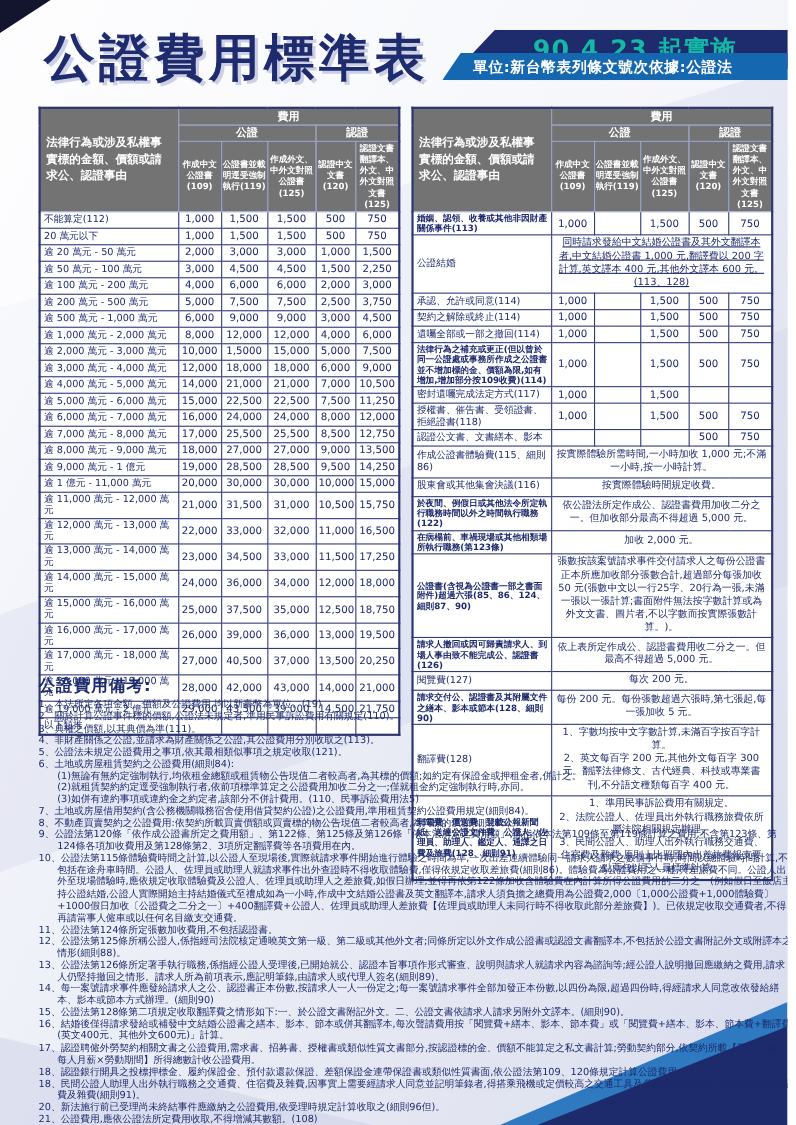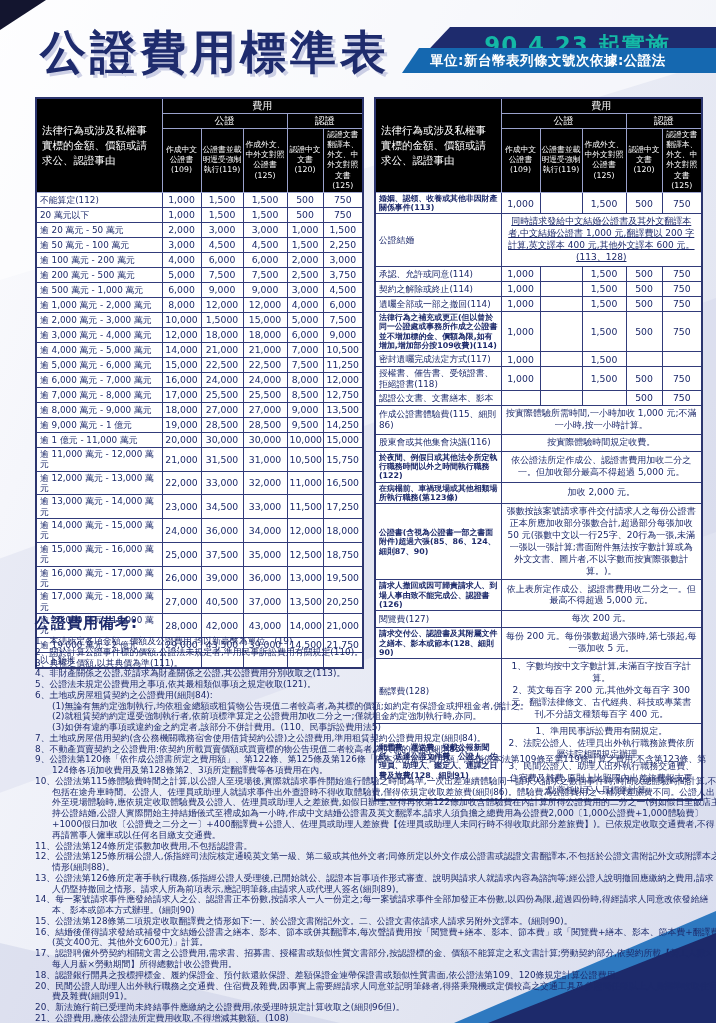--- a/index.html
+++ b/index.html
@@ -19,21 +19,21 @@
          letter-spacing:4px;text-shadow:3px 3px 0 rgba(165,172,210,0.55);white-space:nowrap;}
   .band-navy{position:absolute;z-index:1;top:27px;left:416px;width:308px;height:36px;background:#1e2b6d;
              clip-path:polygon(34px 0,100% 0,100% 100%,0 100%);display:flex;align-items:center;justify-content:center;}
   .band-navy span{color:#14b8a6;font-weight:bold;font-size:23px;letter-spacing:1px;padding-left:14px;}
   .band-blue{position:absolute;z-index:1;top:48px;left:402px;width:322px;height:25px;background:#1568b0;
              clip-path:polygon(17px 0,100% 0,100% 100%,0 100%);display:flex;align-items:center;text-align:center;}
   .band-blue span{color:#fff;font-weight:bold;font-size:13.5px;letter-spacing:0.5px;padding-left:28px;white-space:nowrap;}
   
   .tables{position:absolute;z-index:1;top:97px;left:35px;display:flex;gap:10px;align-items:flex-start;}
   table.fee{border-collapse:collapse;table-layout:fixed;width:327px;background:#fff;border:2px solid #2c356f;}
-  table.fee th{background:#000000;color:#fff;border:1px solid #9aa2cc;font-weight:normal;}
+  table.fee th{background:#737373;color:#fff;border:1px solid #9aa2cc;font-weight:bold;}
   .th-subject{font-size:10.5px;text-align:left;padding:2px 5px;line-height:1.4;}
   .th-fee,.th-group{font-size:10px;height:13px;padding:0;}
   .th-col{font-size:7.8px;line-height:1.3;padding:1px 1px;vertical-align:middle;text-align:center;}
   table.fee td{border:1px solid #313b7a;color:#1d2a6b;vertical-align:middle;}
   td.lbl{font-size:8.8px;text-align:left;padding:1px 3px;line-height:1.18;}
   td.lbl.sm{font-size:7.9px;font-weight:bold;}
   td.num{font-size:9.3px;text-align:center;height:14px;padding:0 2px;}
   td.span-cell{font-size:9px;text-align:center;padding:2px 4px;line-height:1.32;white-space:pre-line;}
   td.span-cell.u{text-decoration:underline;}
   
@@ -468,18 +468,18 @@
         <div class="note">9、公證法第120條「依作成公證書所定之費用額」、第122條、第125條及第126條「依本法所定之費用額」,係指依本法第109條至第119條計算之費用,不含第123條、第124條各項加收費用及第128條第2、3項所定翻譯費等各項費用在內。</div>
         <div class="note">10、公證法第115條體驗費時間之計算,以公證人至現場後,實際就請求事件開始進行體驗之時間為準,一次出差連續體驗同一請求人請求之數個事件時,時間以總體驗時間計算,不包括在途舟車時間。公證人、佐理員或助理人就請求事件出外查證時不得收取體驗費,僅得依規定收取差旅費(細則86)。體驗費為公證費用之一種,與差旅費不同。公證人出外至現場體驗時,應依規定收取體驗費及公證人、佐理員或助理人之差旅費,如假日辦理,並得再依第122條加收含體驗費在內計算所得公證費用的二分之一(例如假日至飯店主持公證結婚,公證人實際開始主持結婚儀式至禮成如為一小時,作成中文結婚公證書及英文翻譯本,請求人須負擔之總費用為公證費2,000〔1,000公證費+1,000體驗費〕+1000假日加收〔公證費之二分之一〕+400翻譯費+公證人、佐理員或助理人差旅費【佐理員或助理人未同行時不得收取此部分差旅費】)。已依規定收取交通費者,不得再請當事人僱車或以任何名目繳支交通費。</div>
         <div class="note">11、公證法第124條所定張數加收費用,不包括認證書。</div>
         <div class="note">12、公證法第125條所稱公證人,係指經司法院核定通曉英文第一級、第二級或其他外文者;同條所定以外文作成公證書或認證文書翻譯本,不包括於公證文書附記外文或附譯本之情形(細則88)。</div>
         <div class="note">13、公證法第126條所定著手執行職務,係指經公證人受理後,已開始就公、認證本旨事項作形式審查、說明與請求人就請求內容為諮詢等;經公證人說明撤回應繳納之費用,請求人仍堅持撤回之情形。請求人所為前項表示,應記明筆錄,由請求人或代理人簽名(細則89)。</div>
         <div class="note">14、每一案號請求事件應發給請求人之公、認證書正本份數,按請求人一人一份定之;每一案號請求事件全部加發正本份數,以四份為限,超過四份時,得經請求人同意改依發給繕本、影本或節本方式辦理。(細則90)</div>
         <div class="note">15、公證法第128條第二項規定收取翻譯費之情形如下:一、於公證文書附記外文。二、公證文書依請求人請求另附外文譯本。(細則90)。</div>
         <div class="note">16、結婚後僅得請求發給或補發中文結婚公證書之繕本、影本、節本或併其翻譯本,每次聲請費用按「閱覽費+繕本、影本、節本費」或「閱覽費+繕本、影本、節本費+翻譯費(英文400元、其他外文600元)」計算。</div>
         <div class="note">17、認證聘僱外勞契約相關文書之公證費用,需求書、招募書、授權書或類似性質文書部分,按認證標的金、價額不能算定之私文書計算;勞動契約部分,依契約所載【勞工人數×每人月薪×勞動期間】所得總數計收公證費用。</div>
         <div class="note">18、認證銀行開具之投標押標金、履約保證金、預付款還款保證、差額保證金連帶保證書或類似性質書面,依公證法第109、120條規定計算公證費用。</div>
-        <div class="note">20、民間公證人助理人出外執行職務之交通費、住宿費及雜費,因事實上需要經請求人同意並記明筆錄者,得搭乘飛機或定價較高之交通工具及參照簡任級以上人員標準收取住宿費及雜費(細則91)。</div>
+        <div class="note">18、民間公證人助理人出外執行職務之交通費、住宿費及雜費,因事實上需要經請求人同意並記明筆錄者,得搭乘飛機或定價較高之交通工具及參照簡任級以上人員標準收取住宿費及雜費(細則91)。</div>
         <div class="note">20、新法施行前已受理尚未終結事件應繳納之公證費用,依受理時規定計算收取之(細則96但)。</div>
         <div class="note">21、公證費用,應依公證法所定費用收取,不得增減其數額。(108)</div>
       </div>
   </div>
 </div>
 
 </body></html>

